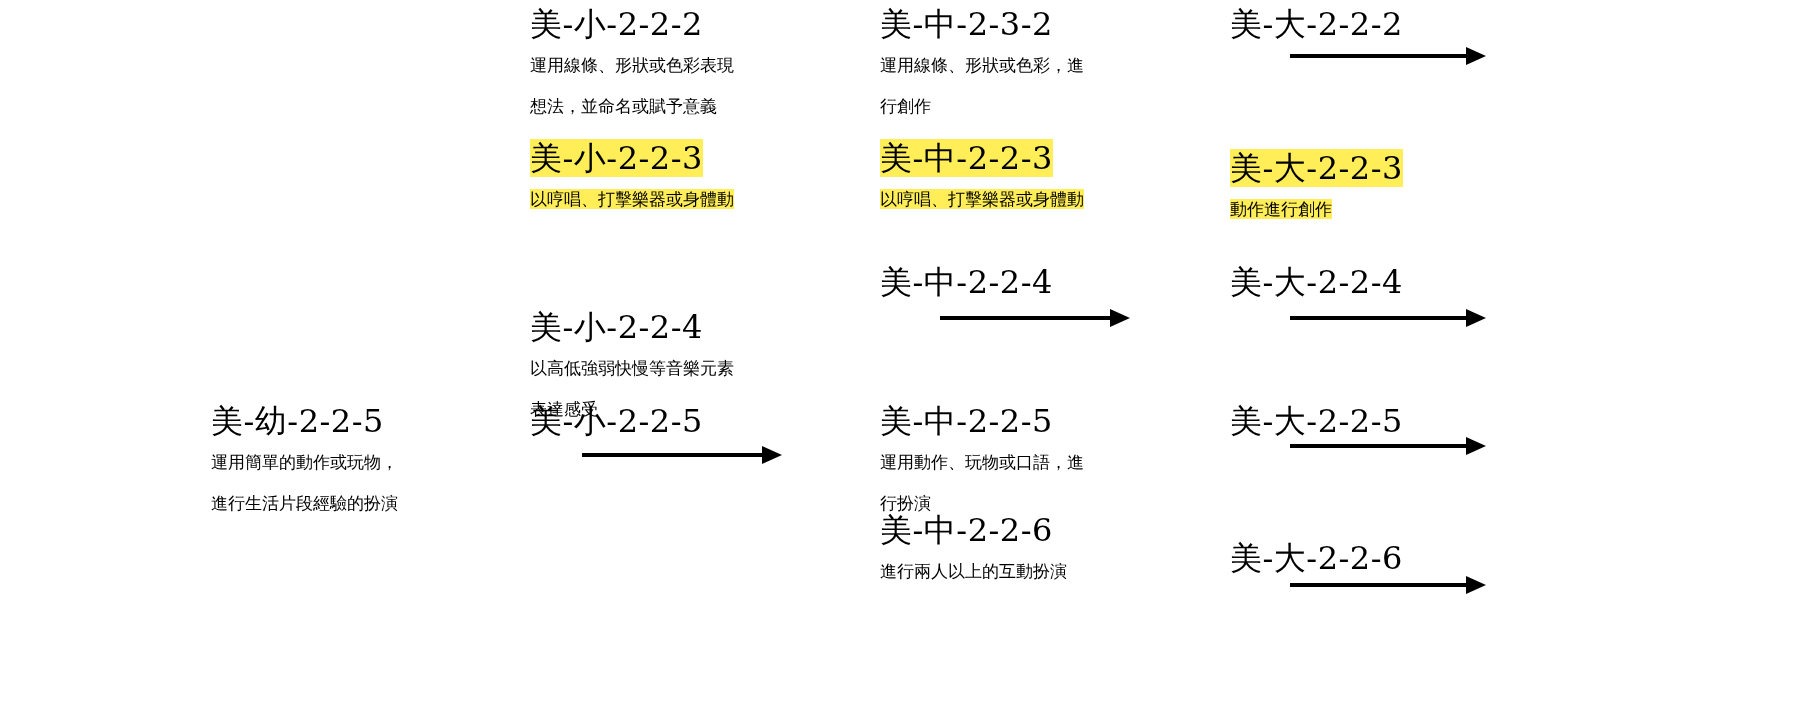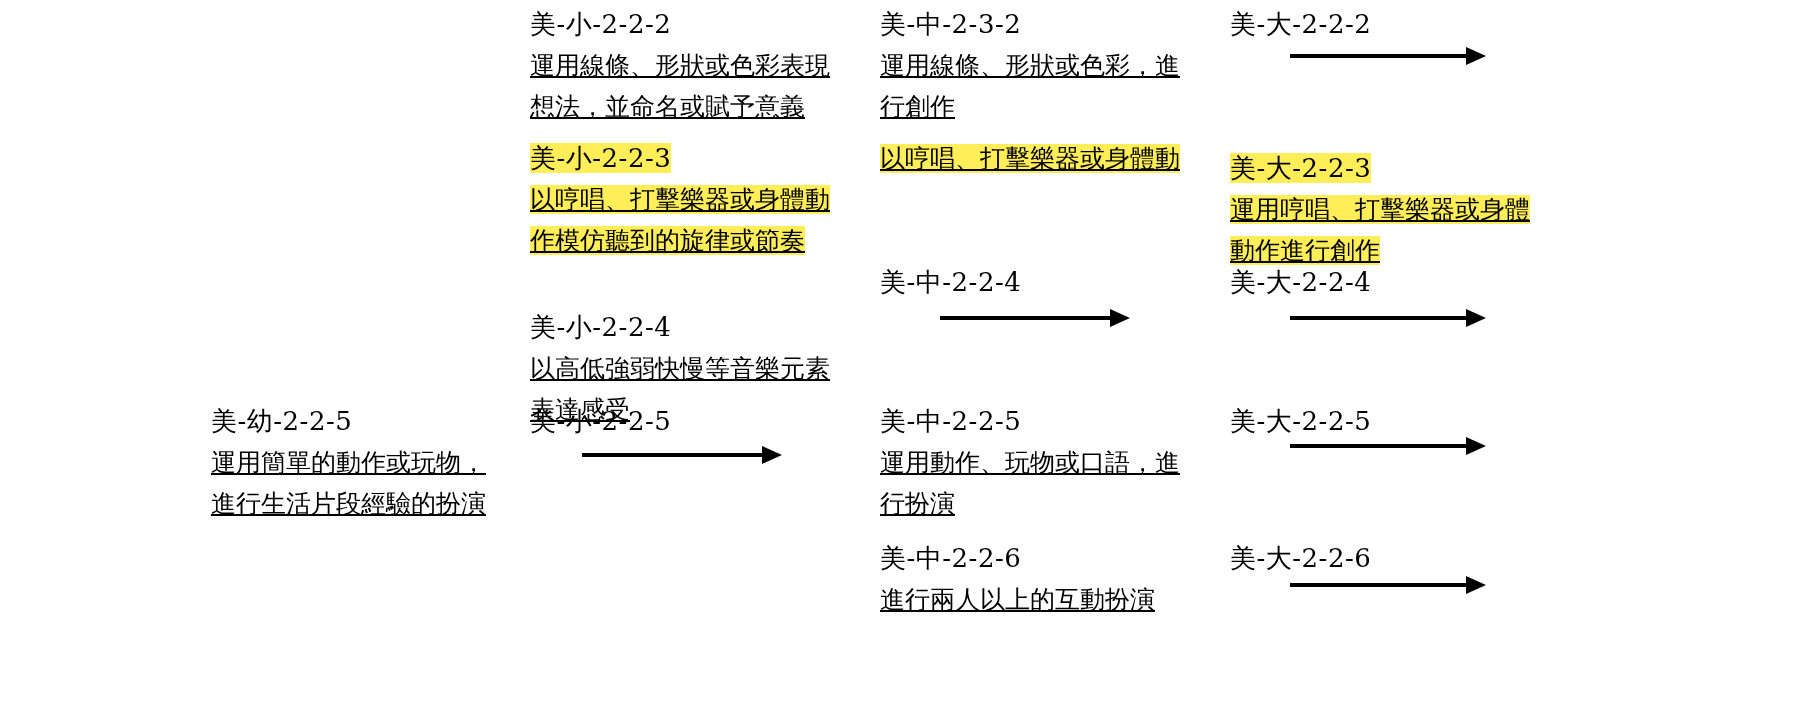--- a/index.html
+++ b/index.html
@@ -62,31 +62,30 @@
 
   
   .entry {
     position: absolute;
     left: 0;
     width: 100%;
     padding: 0 14px 0 18px;
   }
 
   .code {
-    font-size: 26px;
+    font-size: 32px;
     line-height: 41px;
     letter-spacing: 0.5px;
     white-space: nowrap;
   }
 
   .desc {
-    font-size: 25px;
+    font-size: 17px;
     line-height: 41px;
     letter-spacing: 0px;
-    text-decoration: underline;
   }
 
   .hl-block .code,
   .hl-block .desc {
     display: table;
   }
   .hl-block .code span,
   .hl-block .desc span {
     background: #ffee58;
     text-align: center;
@@ -132,23 +131,20 @@
               <div class="desc">想法，並命名或賦予意義</div>
             </div>
 
             <div class="entry hl-block" style="top:138px;">
               <div class="code">
                   <span>美-小-2-2-3</span>
                 </div>
               <div class="desc">
                   <span>以哼唱、打擊樂器或身體動</span>
                 </div>
-              <div class="desc">
-                  <span>作模仿聽到的旋律或節奏</span>
-                </div>
             </div>
 
             <div class="entry" style="top:262px;margin-top:45px;">
               <div class="code">美-小-2-2-4</div>
               <div class="desc">以高低強弱快慢等音樂元素</div>
               <div class="desc">表達感受</div>
             </div>
 
             <div class="entry" style="top:401px;">
               <div class="code">美-小-2-2-5</div>
@@ -166,20 +162,23 @@
         <td class="col-4 outer-top outer-bottom vrule-thin">
           <div class="cell-inner">
 
             <div class="entry" style="top:4px;">
               <div class="code">美-中-2-3-2</div>
               <div class="desc">運用線條、形狀或色彩，進</div>
               <div class="desc">行創作</div>
             </div>
 
             <div class="entry hl-block" style="top:138px;">
+              <div class="code">
+                  <span>美-中-2-2-3</span>
+                </div>
               <div class="desc">
                   <span>以哼唱、打擊樂器或身體動</span>
                 </div>
             </div>
 
             <div class="entry" style="top:262px;">
               <div class="code">美-中-2-2-4</div>
             </div>
             <div class="arrow" style="top:305px; left:78px; width:190px;">
               <svg width="190" height="26" viewBox="0 0 190 26" aria-hidden="true">
@@ -187,21 +186,21 @@
                 <polygon points="170,4 190,13 170,22" fill="#000"></polygon>
               </svg>
             </div>
 
             <div class="entry" style="top:401px;">
               <div class="code">美-中-2-2-5</div>
               <div class="desc">運用動作、玩物或口語，進</div>
               <div class="desc">行扮演</div>
             </div>
 
-            <div class="entry" style="top:538px;">
+            <div class="entry" style="top:510px;">
               <div class="code">美-中-2-2-6</div>
               <div class="desc">進行兩人以上的互動扮演</div>
             </div>
 
           </div>
         </td>
 
         <td class="col-5 outer-top outer-bottom outer-right">
           <div class="cell-inner">
 
@@ -211,23 +210,20 @@
             <div class="arrow" style="top:43px; left:78px; width:196px;">
               <svg width="196" height="26" viewBox="0 0 196 26" aria-hidden="true">
                 <line x1="0" y1="13" x2="178" y2="13" stroke="#000" stroke-width="4"></line>
                 <polygon points="176,4 196,13 176,22" fill="#000"></polygon>
               </svg>
             </div>
 
             <div class="entry hl-block" style="top:148px;">
               <div class="code">
                   <span>美-大-2-2-3</span>
-                </div>
-              <div class="desc">
-                  <span>運用哼唱、打擊樂器或身體</span>
                 </div>
               <div class="desc">
                   <span>動作進行創作</span>
                 </div>
             </div>
 
             <div class="entry" style="top:262px;">
               <div class="code">美-大-2-2-4</div>
             </div>
             <div class="arrow" style="top:305px; left:78px; width:196px;">

